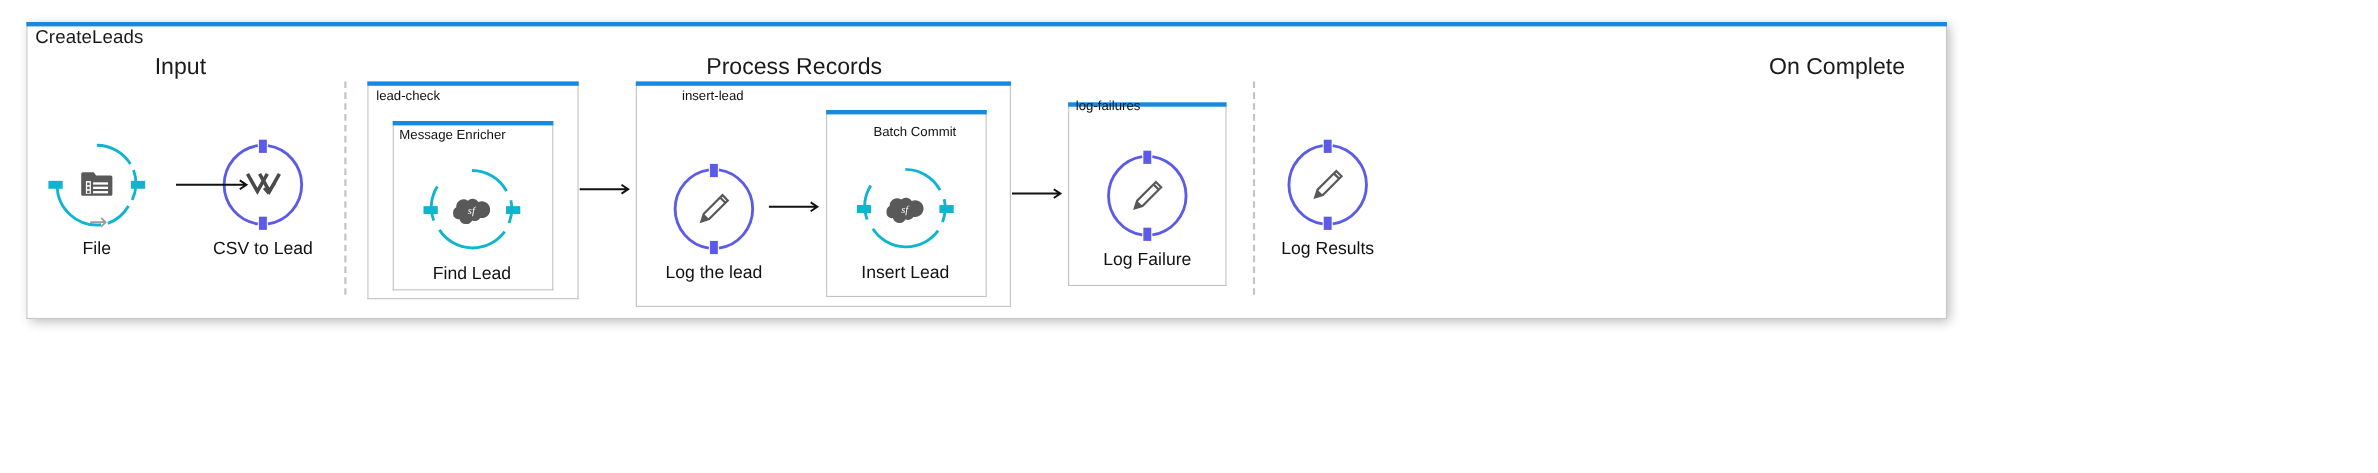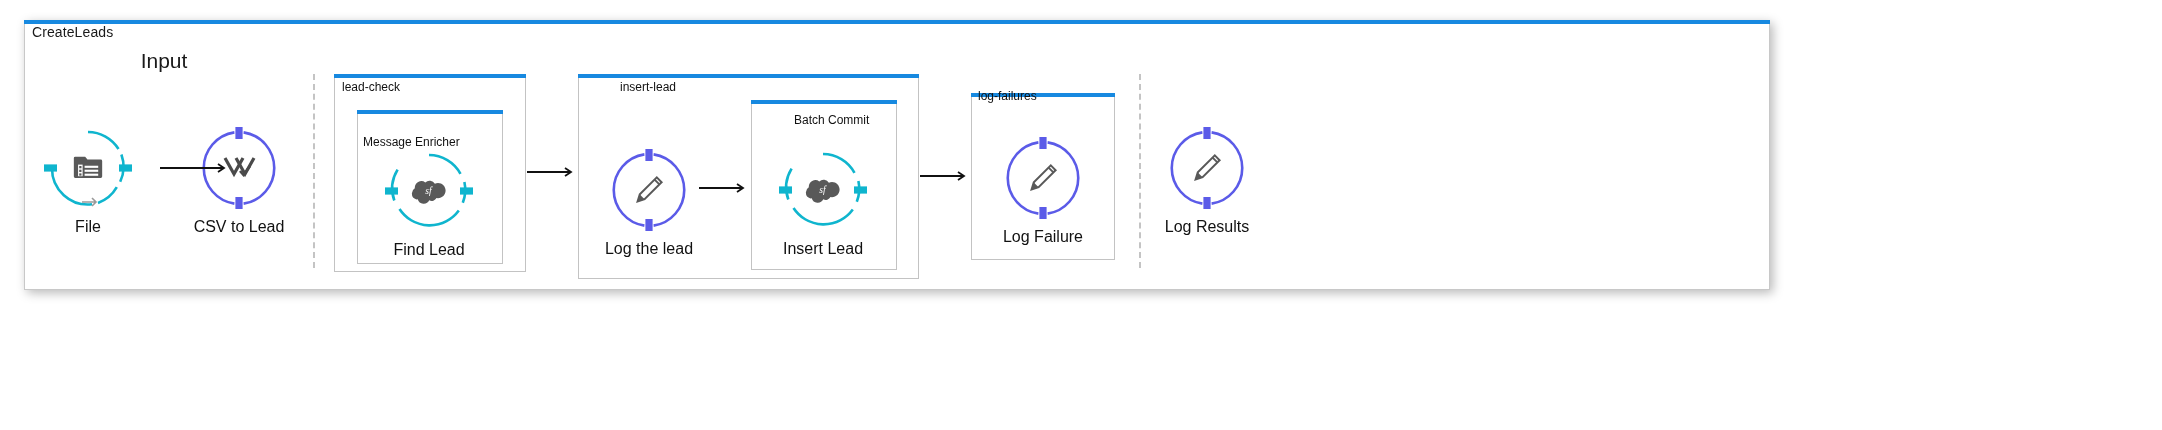--- a/index.html
+++ b/index.html
@@ -21,21 +21,21 @@
     border-top:none;
     box-shadow:3px 3px 10px rgba(0,0,0,.28);
     box-sizing:border-box;
   }
   .flow-frame-bar{
     position:absolute;left:24px;top:20px;
     width:1746px;height:4px;background:#1789E0;
   }
   .flow-title{
     position:absolute;left:32px;top:24px;
-    font-size:14px;color:#1a1a1a;letter-spacing:.1px;
+    font-size:17px;color:#1a1a1a;letter-spacing:.1px;
     white-space:nowrap;
   }
 
   
   .section-label{
     position:absolute;top:49px;
     font-size:21px;color:#1a1a1a;white-space:nowrap;
     text-align:center;
   }
 
@@ -80,31 +80,33 @@
 </head>
 <body>
 
 <div class="canvas">
 
   <div class="flow-frame"></div>
   <div class="flow-frame-bar"></div>
   <div class="flow-title">CreateLeads</div>
 
   <div class="section-label" style="left:84px;width:160px;">Input</div>
+  <div class="section-label" style="left:582px;width:280px;">Process Records</div>
+  <div class="section-label" style="left:1530px;width:280px;">On Complete</div>
 
   <div class="divider" style="left:313px;"></div>
   <div class="divider" style="left:1139px;"></div>
 
   <div class="box" style="left:334px;top:74px;width:192px;height:198px;"></div>
   <div class="box-bar" style="left:334px;top:74px;width:192px;"></div>
   <div class="box-title" style="left:342px;top:80px;">lead-check</div>
 
   <div class="box" style="left:357px;top:110px;width:146px;height:154px;"></div>
   <div class="box-bar" style="left:357px;top:110px;width:146px;"></div>
-  <div class="box-title" style="left:363px;top:115px;margin-top:20px;">Message Enricher</div>
+  <div class="box-title" style="left:363px;top:115px;">Message Enricher</div>
 
   <div class="box" style="left:578px;top:74px;width:341px;height:205px;"></div>
   <div class="box-bar" style="left:578px;top:74px;width:341px;"></div>
   <div class="box-title" style="left:584px;top:80px;margin-left:36px;">insert-lead</div>
 
   <div class="box" style="left:751px;top:100px;width:146px;height:170px;"></div>
   <div class="box-bar" style="left:751px;top:100px;width:146px;"></div>
   <div class="box-title" style="left:794px;top:113px;">Batch Commit</div>
 
   <div class="box" style="left:971px;top:93px;width:144px;height:167px;"></div>

